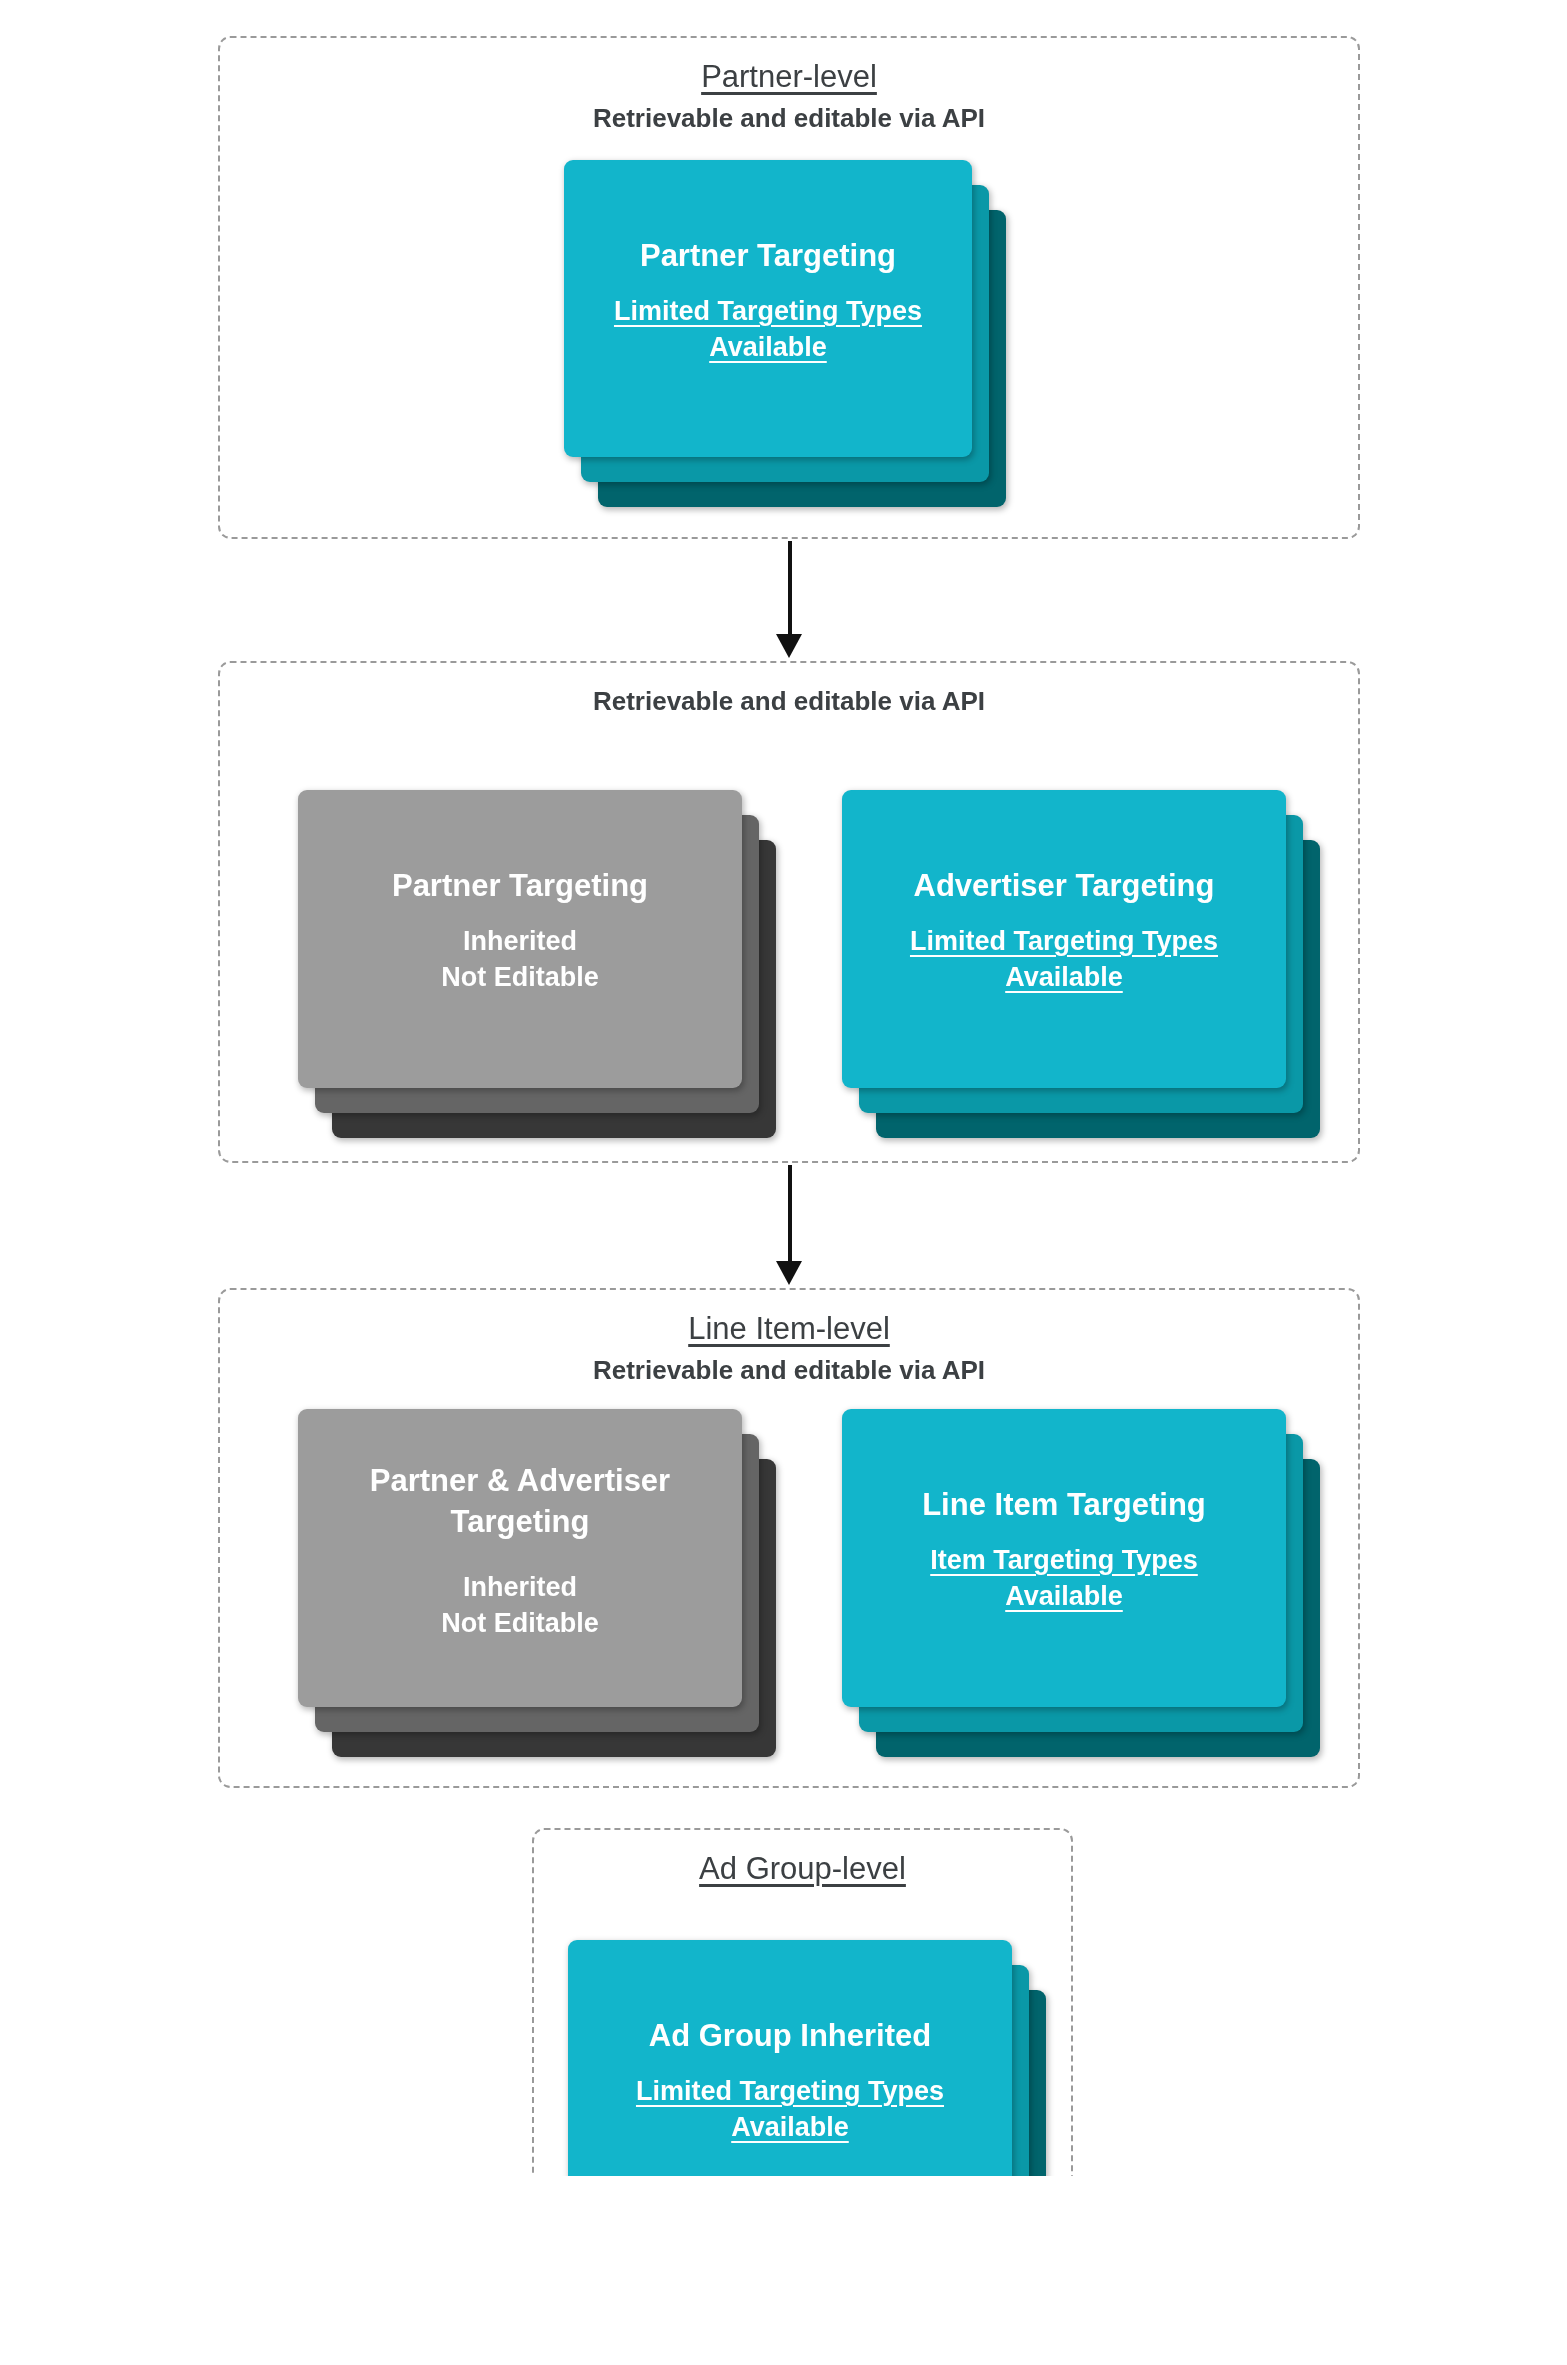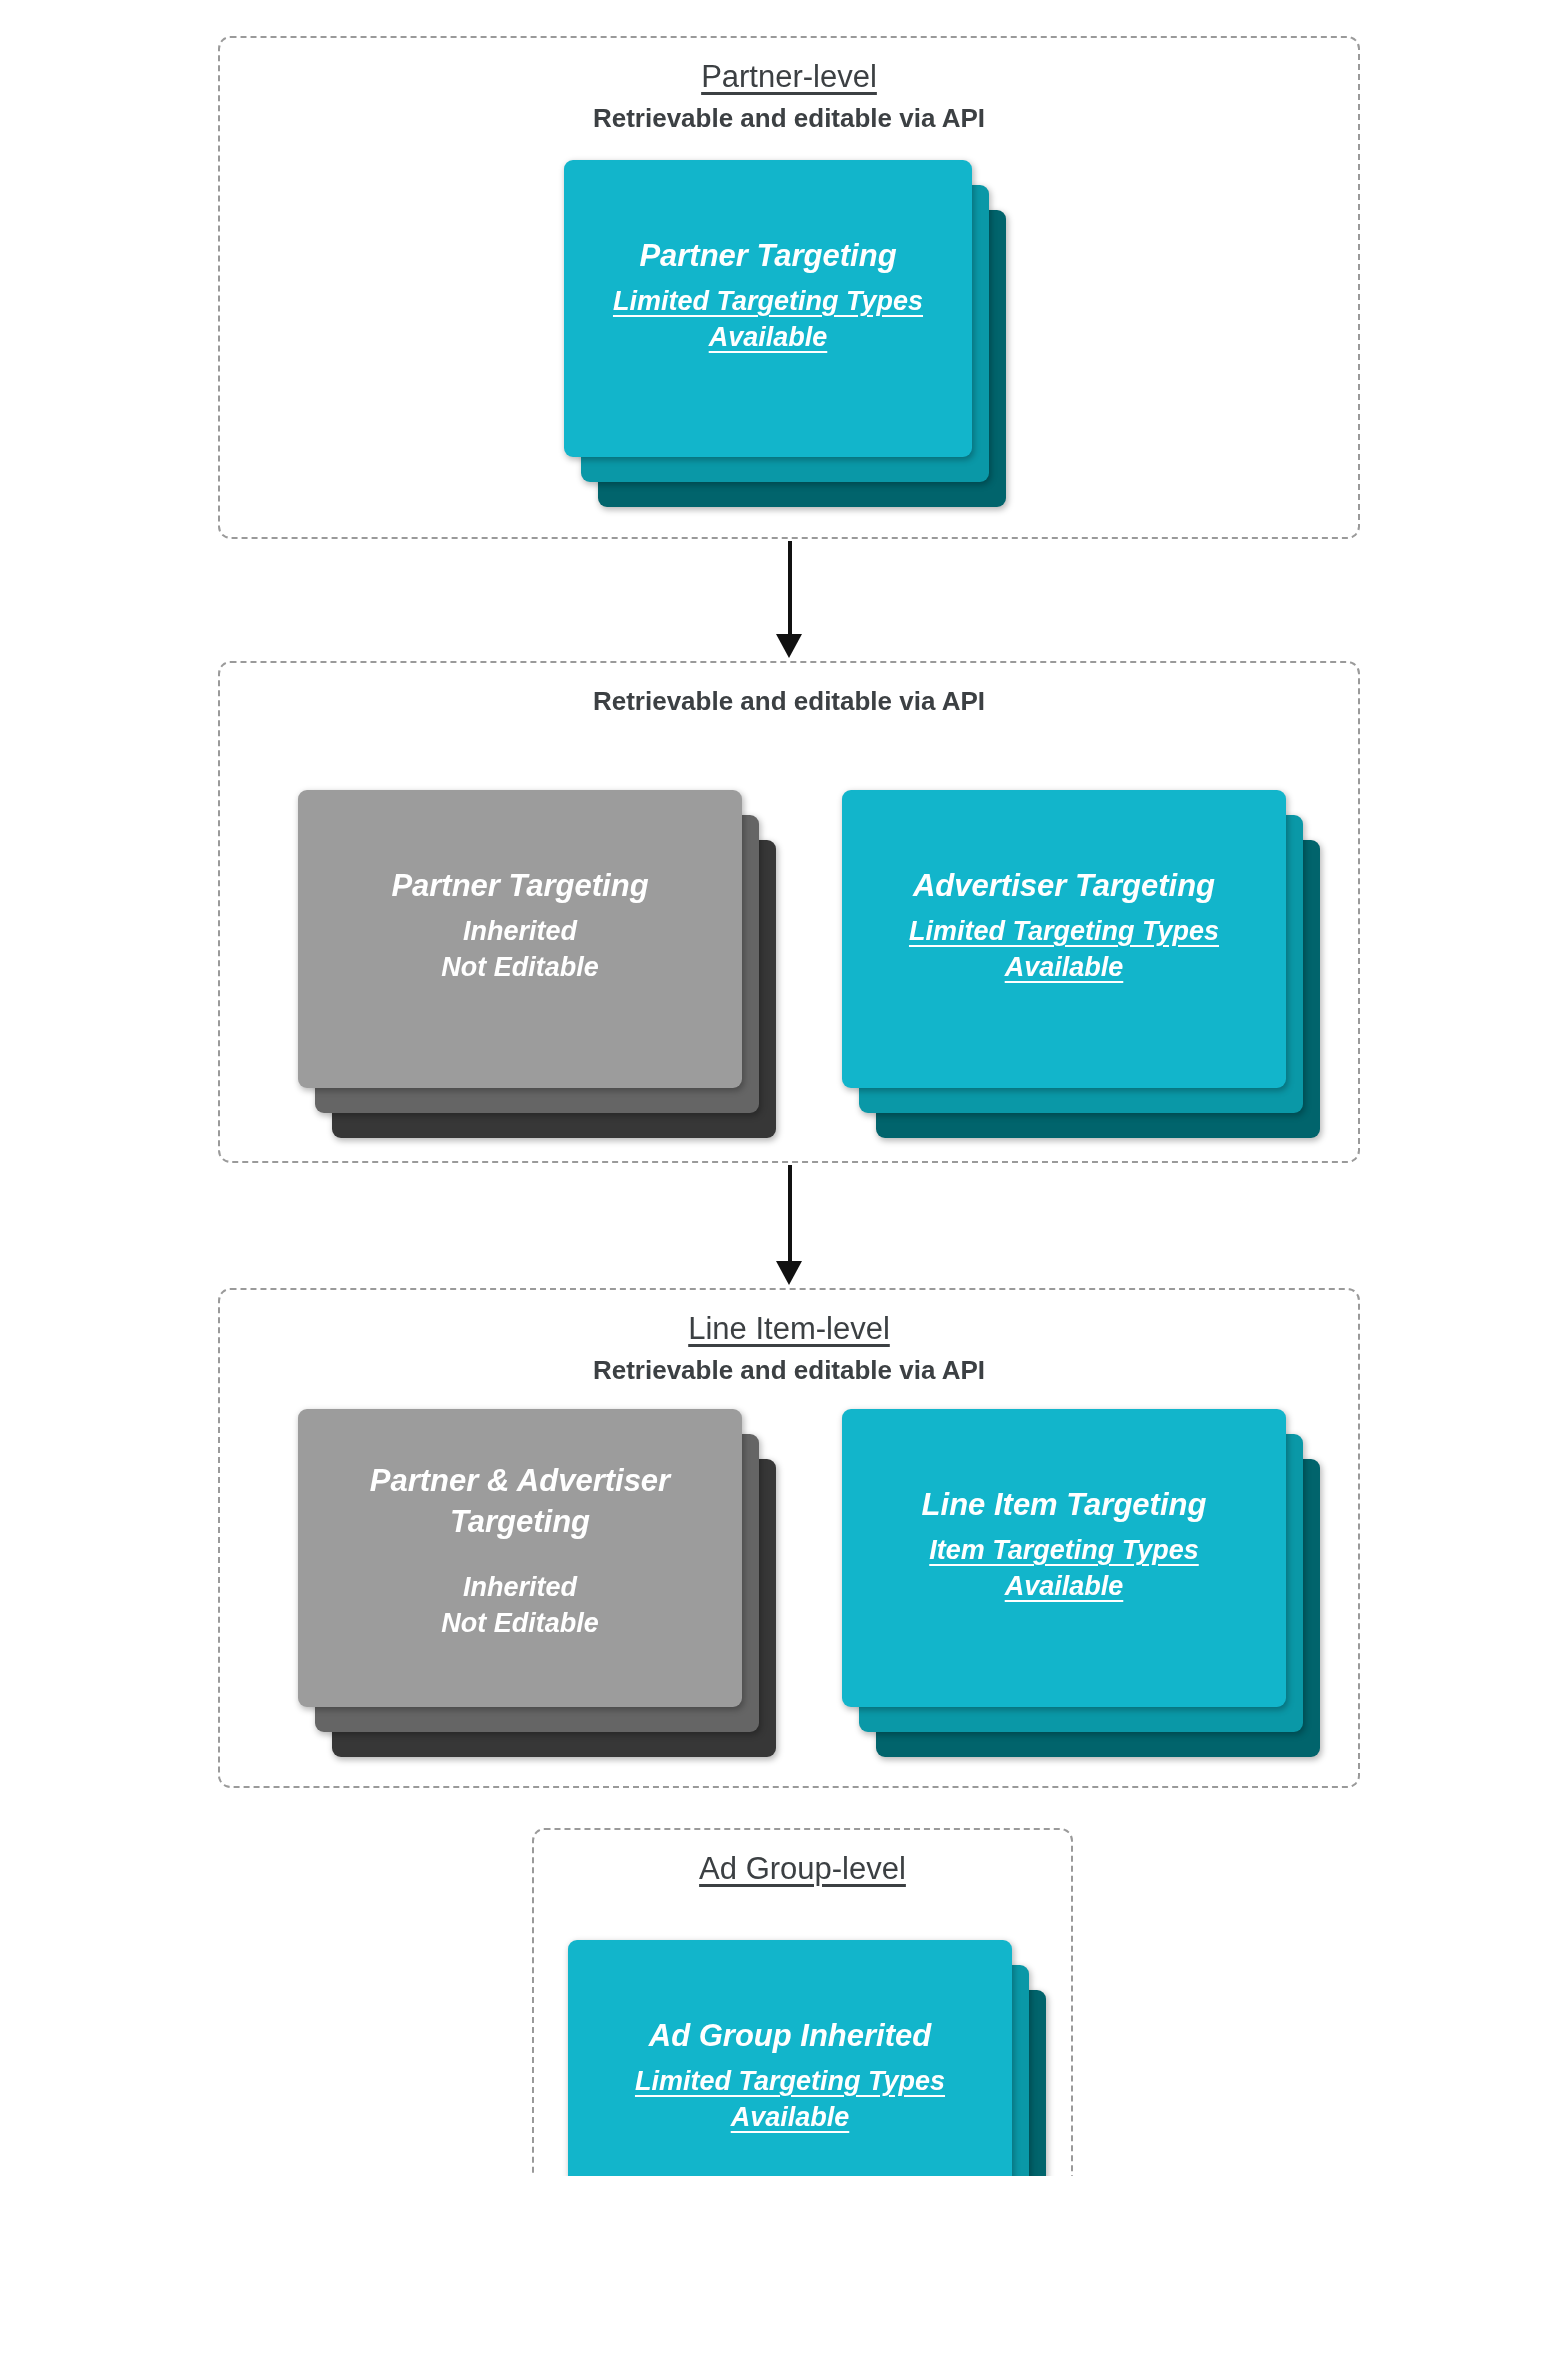--- a/index.html
+++ b/index.html
@@ -22,41 +22,41 @@
   .hdr-sub.red { color:var(--red); }
 
   
   .stack { position:absolute; }
   .layer { position:absolute; width:444px; height:298px; border-radius:9px;
            box-shadow:1.8px 2.7px 6.3px rgba(0,0,0,0.28); }
   .stack .back  { left:34px; top:50px; }
   .stack .mid   { left:17px; top:25px; }
   .stack .front { left:0;   top:0;
                   display:flex; flex-direction:column; align-items:center;
-                  text-align:center; color:var(--cardText);font-style:italic; }
+                  text-align:center; color:var(--cardText); }
 
   .teal .back  { background:var(--tealBack); }
   .teal .mid   { background:var(--tealMid); }
   .teal .front { background:var(--tealFront); }
   .gray .back  { background:var(--grayBack); }
   .gray .mid   { background:var(--grayMid); }
   .gray .front { background:var(--grayFront); }
 
   
   .pos-s1c1 { left:344px; top:122px; }
   .pos-s1c1 .layer { width:408px; height:297px; }
   .pos-s2c1 { left:78px;  top:127px; }
   .pos-s2c2 { left:622px; top:127px; }
   .pos-s3c1 { left:78px;  top:119px; }
   .pos-s3c2 { left:622px; top:119px; }
   .pos-s4c1 { left:34px;  top:110px; }
 
   
   .card-title { margin-top:75px; font-size:31px; font-weight:700; line-height:41px; }
-  .card-body  { margin-top:7px; font-size:27px; font-weight:700; line-height:36px; }
+  .card-body  { margin-top:17px; font-size:27px; font-weight:700; line-height:36px; }
   .two-line .card-title { margin-top:51px; }
   .two-line .card-body  { margin-top:27px; }
   .line { display:block; }
   .underlined .line { text-decoration:underline; text-underline-offset:4.5px; }
 
   
   .arrow { position:absolute; width:27px; }
   .arrow1 { left:776px; top:541px;  height:117px; }
   .arrow2 { left:776px; top:1165px; height:120px; }
   .arrow .shaft { position:absolute; left:11.6px; top:0; bottom:21.4px; width:4.5px; background:var(--arrow); }

